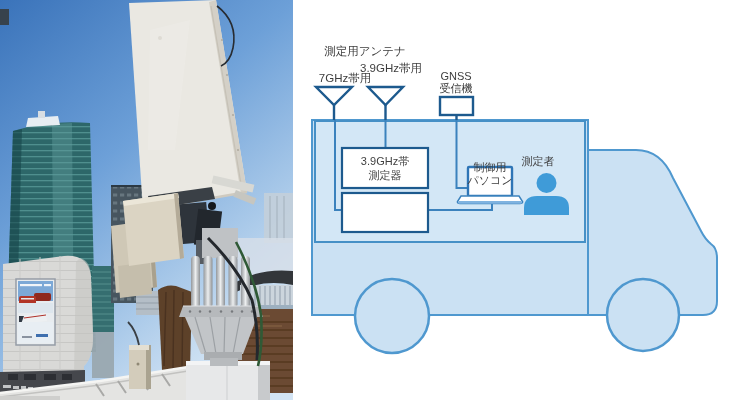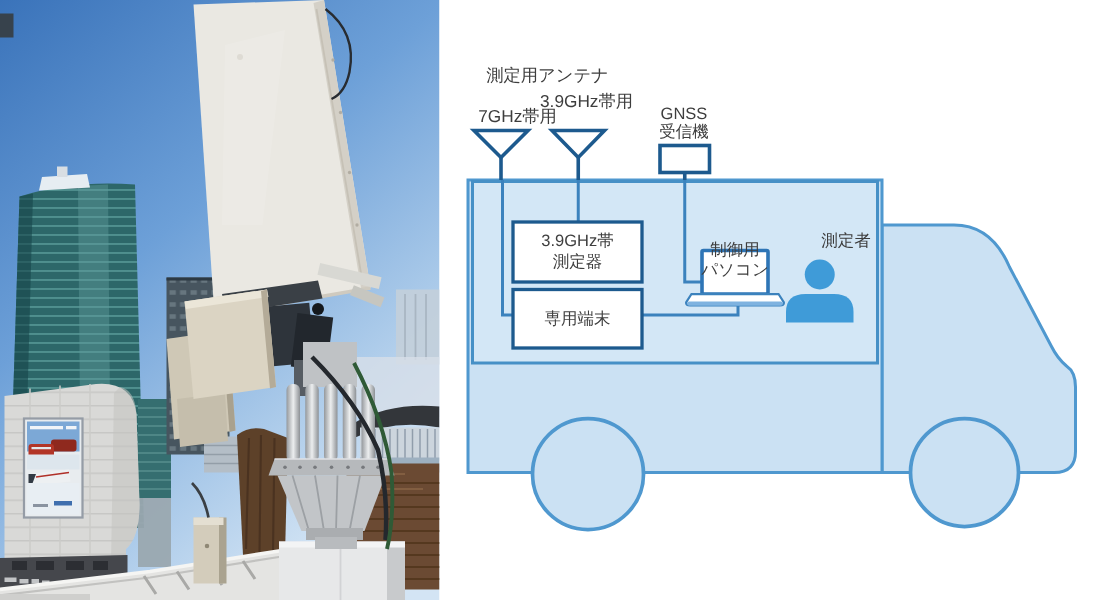--- a/index.html
+++ b/index.html
@@ -272,20 +272,19 @@
     <div class="dlabel big" style="left:50px;top:72px;">7GHz帯用</div>
     <div class="dlabel big" style="left:96px;top:62px;">3.9GHz帯用</div>
     <div class="dlabel" style="left:161px;top:70px;">
       <span>GNSS</span><br>
       <span>受信機</span>
     </div>
     <div class="boxlabel" style="left:47px;top:148px;width:86px;height:40px;">
       <span>3.9GHz帯</span>
       <span>測定器</span>
     </div>
-    <div class="boxlabel" style="left:47px;top:193px;width:86px;height:39px;">専用端末</div>
     <div class="dlabel" style="left:195px;top:150px;line-height:13px;margin-top:11px;">
       <span>制御用</span><br>
       <span>パソコン</span>
     </div>
-    <div class="dlabel" style="left:269px;top:155px;">測定者</div>
+    <div class="dlabel" style="left:243px;top:155px;">測定者</div>
   </section>
 </div>
 
 </body></html>

